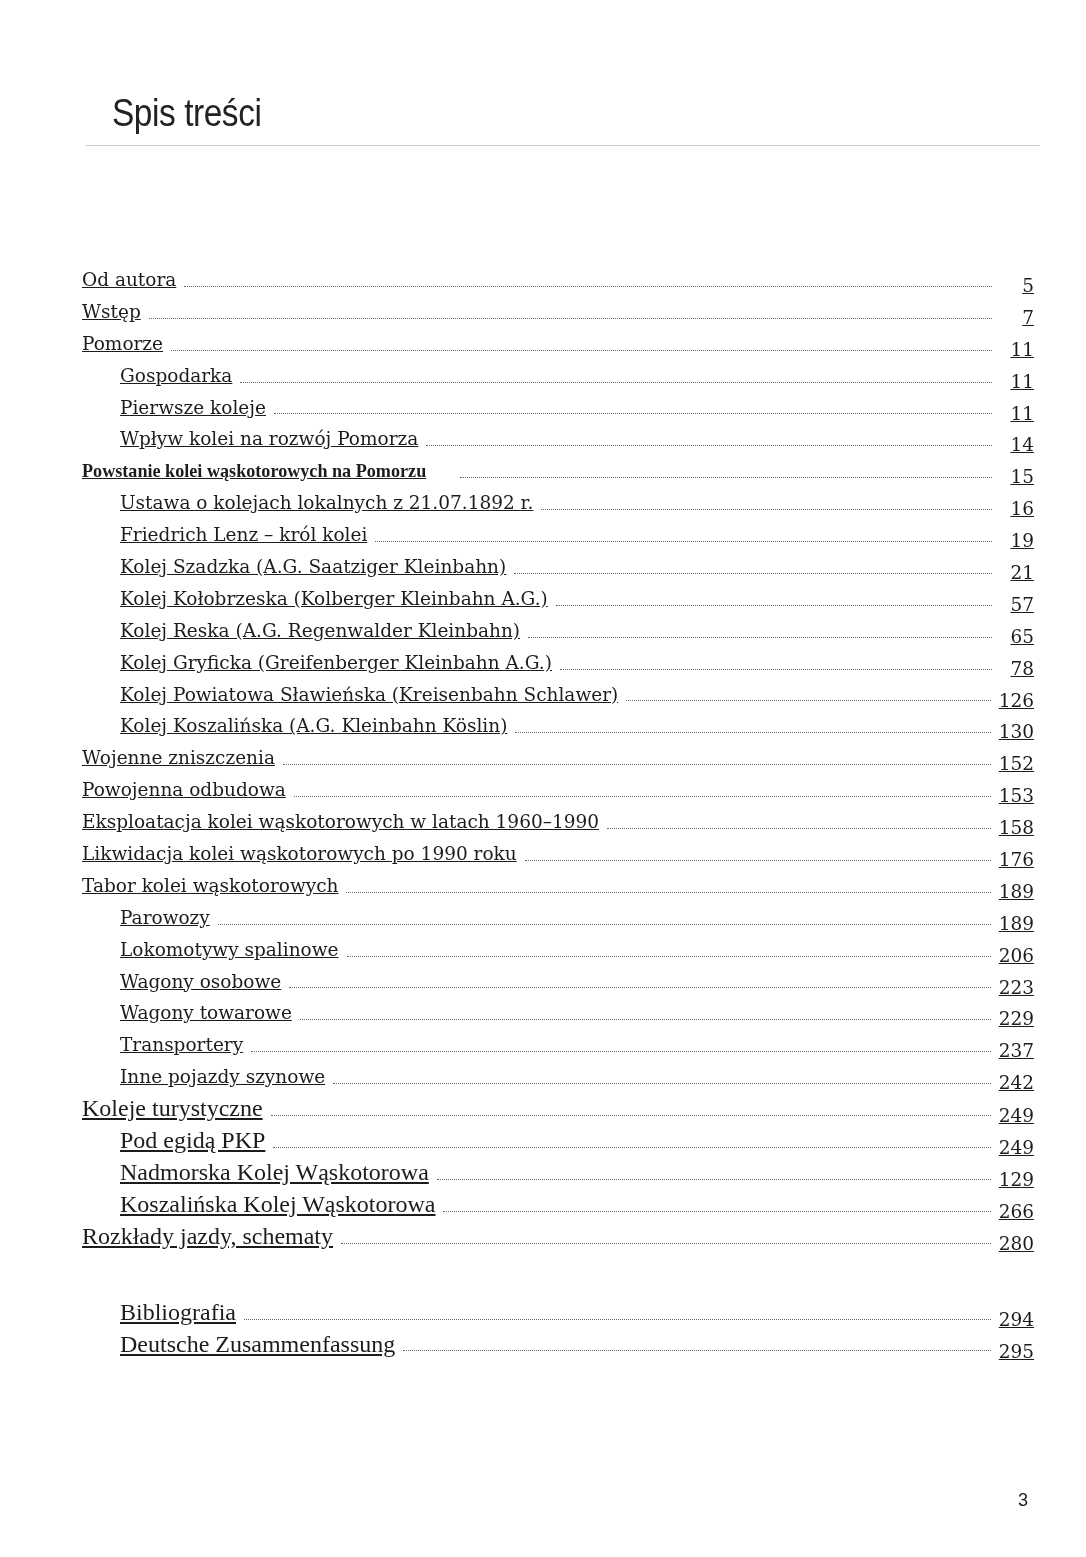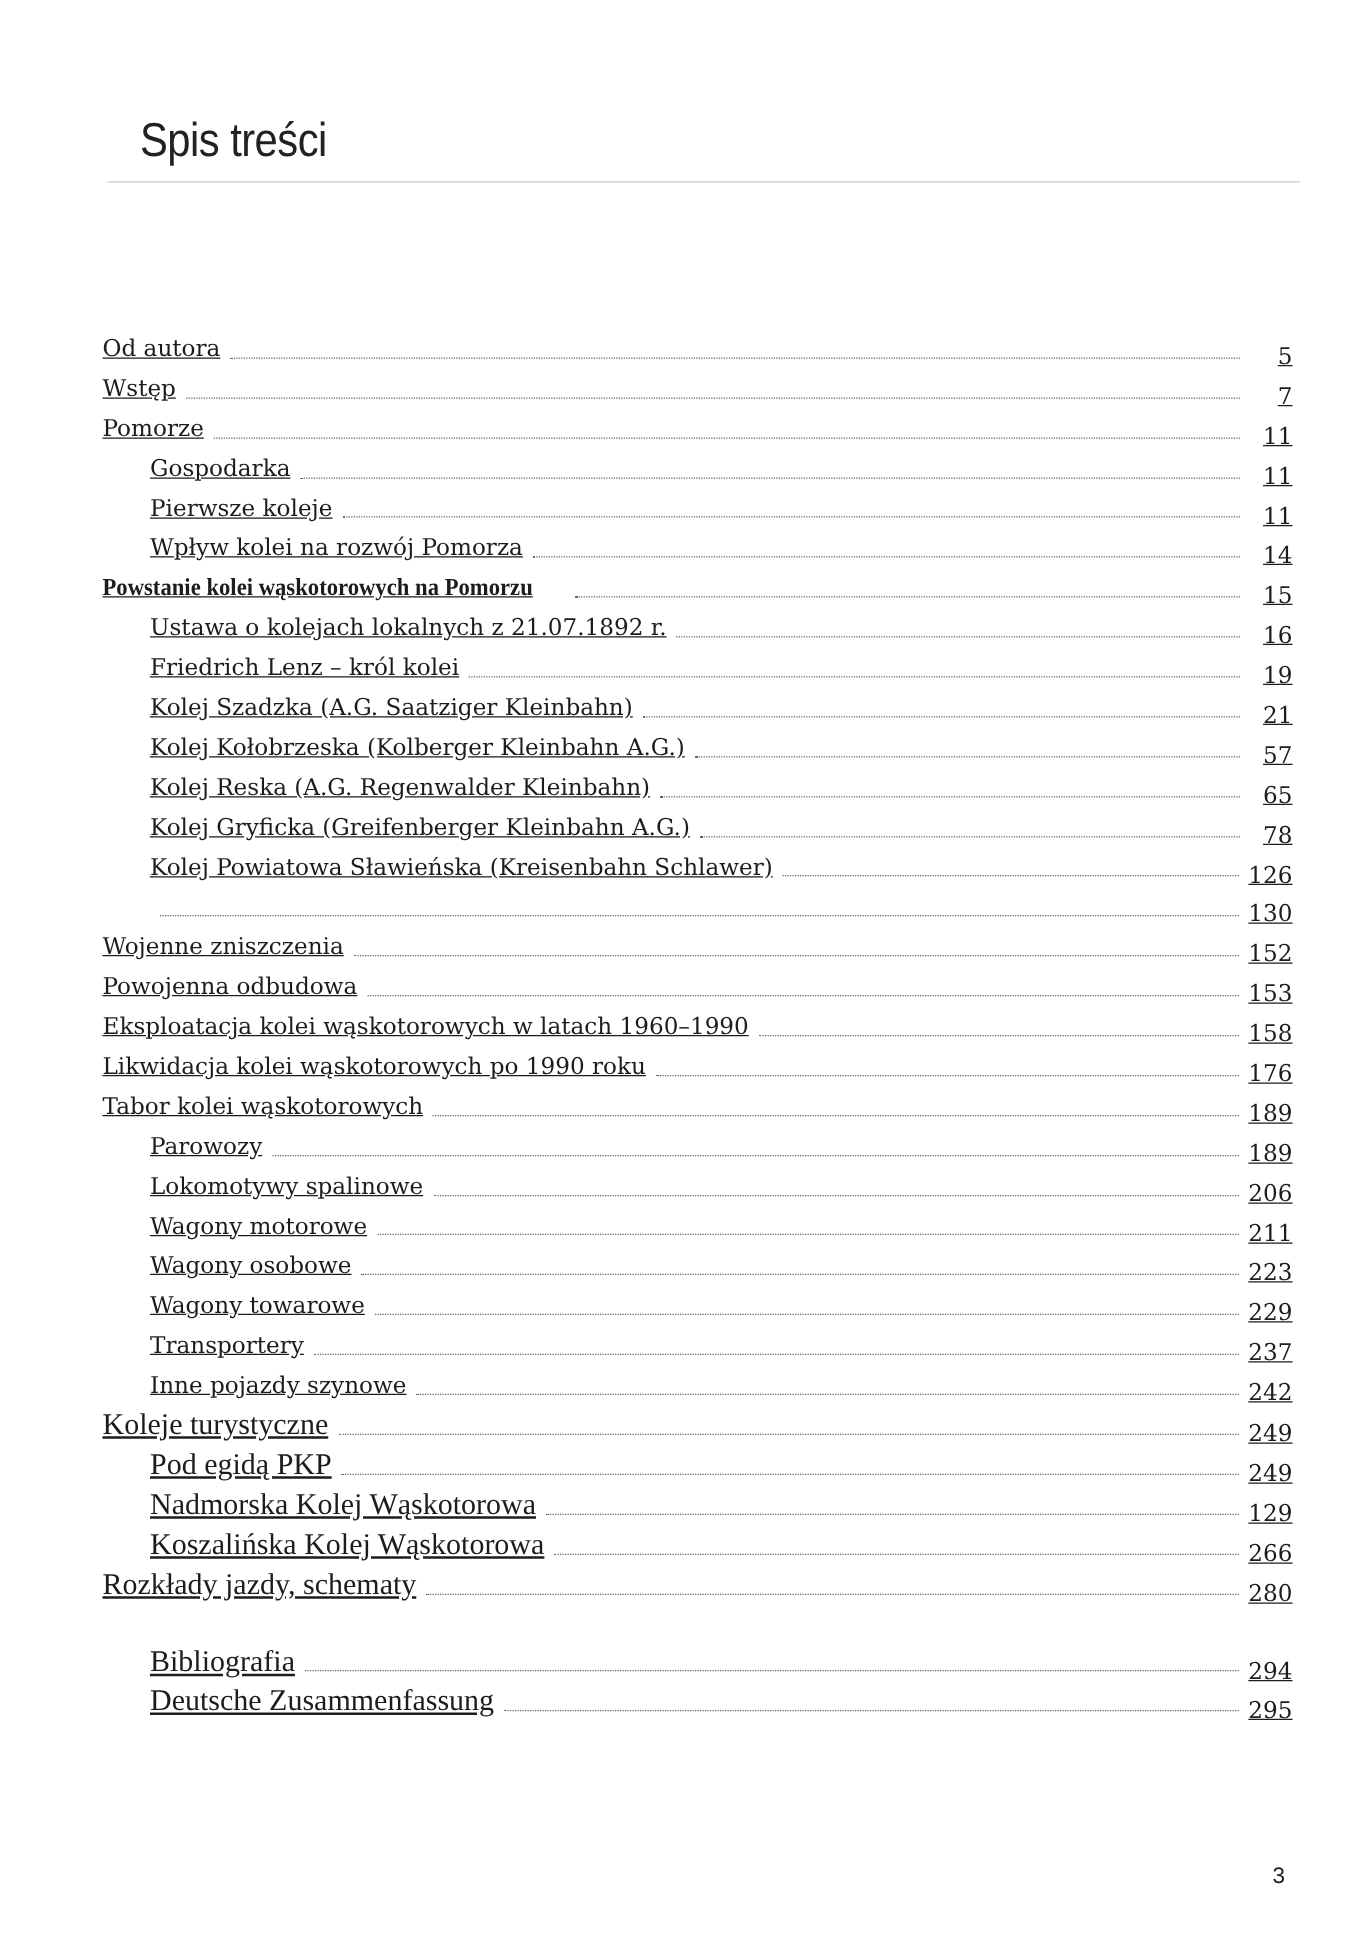--- a/index.html
+++ b/index.html
@@ -17,21 +17,21 @@
   }
   .toc {
     position: absolute; left: 82px; top: 264px; width: 952px;
     font-family: "DejaVu Serif", serif; font-size: 18.5px; text-decoration: underline;
   }
   .row {
     display: flex; align-items: baseline; height: 31.9px; line-height: 31.9px;
     white-space: nowrap;
   }
   .row.l2 { padding-left: 38px; }
-  .row.gap { margin-top: 30px; }
+  .row.gap { margin-top: 44px; }
   .label { flex: 0 0 auto; }
   .row.bold .label {
     font-family: "Liberation Serif", serif; font-weight: bold; font-size: 19.5px;
     transform: scaleX(0.93); transform-origin: left center; display: inline-block;
   }
   .row.condensed .label {
     font-family: "Liberation Serif", serif; font-size: 24px;
   }
   .dots {
     flex: 1 1 auto; margin: 0 8px 0 8px; height: 1px; align-self: flex-end;
@@ -119,20 +119,21 @@
       <span class="label">Kolej Gryficka (Greifenberger Kleinbahn A.G.)</span>
       <span class="dots"></span>
       <span class="page">78</span>
     </div>
     <div class="row l2">
       <span class="label">Kolej Powiatowa Sławieńska (Kreisenbahn Schlawer)</span>
       <span class="dots"></span>
       <span class="page">126</span>
     </div>
     <div class="row l2">
+      <span class="label">Kolej Koszalińska (A.G. Kleinbahn Köslin)</span>
       <span class="dots"></span>
       <span class="page">130</span>
     </div>
     <div class="row">
       <span class="label">Wojenne zniszczenia</span>
       <span class="dots"></span>
       <span class="page">152</span>
     </div>
     <div class="row">
       <span class="label">Powojenna odbudowa</span>
@@ -156,25 +157,20 @@
     </div>
     <div class="row l2">
       <span class="label">Parowozy</span>
       <span class="dots"></span>
       <span class="page">189</span>
     </div>
     <div class="row l2">
       <span class="label">Lokomotywy spalinowe</span>
       <span class="dots"></span>
       <span class="page">206</span>
-    </div>
-    <div class="row l2">
-      <span class="label">Wagony motorowe</span>
-      <span class="dots"></span>
-      <span class="page">211</span>
     </div>
     <div class="row l2">
       <span class="label">Wagony osobowe</span>
       <span class="dots"></span>
       <span class="page">223</span>
     </div>
     <div class="row l2">
       <span class="label">Wagony towarowe</span>
       <span class="dots"></span>
       <span class="page">229</span>

